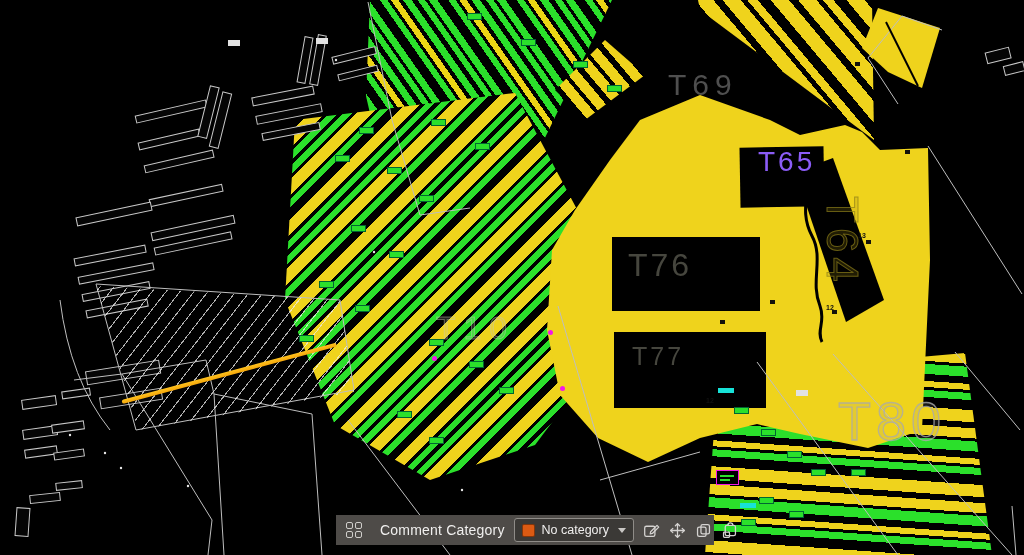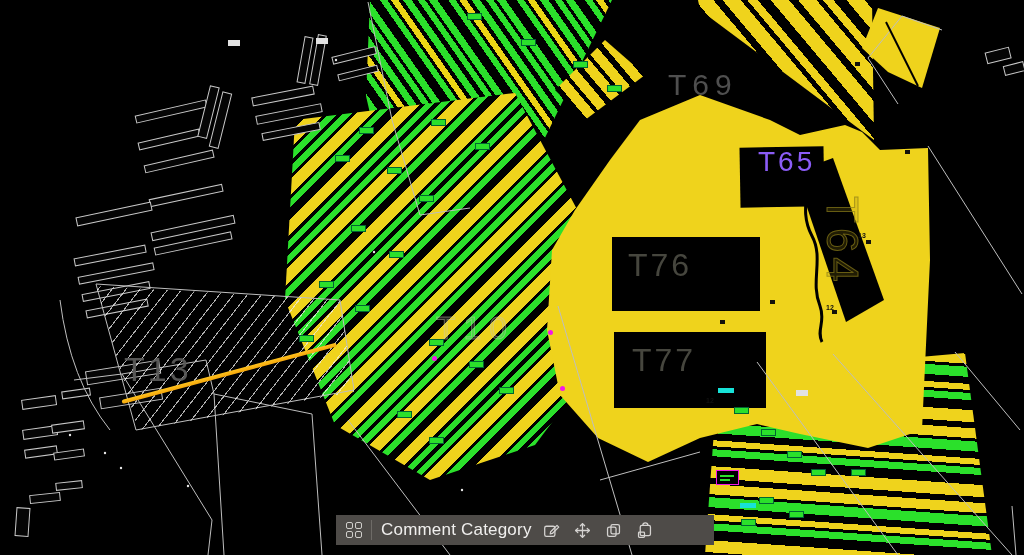--- a/index.html
+++ b/index.html
@@ -51,21 +51,21 @@
   #orange-line{left:122px;top:400px;width:222px;height:4px;border-radius:2px;
     background:linear-gradient(180deg,#FFC21E,var(--orange));
     transform:rotate(-15deg);transform-origin:0 50%;}
 
   
   .plabel{position:absolute;color:#4A4A44;font-weight:400;letter-spacing:3px;line-height:1}
   #lbl-t13{left:124px;top:352px;font-size:34px;color:rgba(90,90,88,.95)}
   #lbl-t69{left:668px;top:70px;font-size:30px;letter-spacing:6px;color:#4F4F4F}
   #lbl-t65{left:758px;top:148px;font-size:28px;color:#8b5cf6}
   #lbl-t76{left:628px;top:249px;font-size:32px;color:#46463E}
-  #lbl-t77{left:632px;top:344px;font-size:32px;color:#46463E}
+  #lbl-t77{left:632px;top:344px;font-size:25px;color:#46463E}
   #lbl-t10{left:436px;top:312px;font-size:32px;letter-spacing:8px;
     color:rgba(200,200,180,.18);-webkit-text-stroke:1px rgba(200,200,180,.45)}
   #lbl-t64{left:820px;top:196px;font-size:44px;letter-spacing:5px;writing-mode:vertical-rl;
     color:rgba(160,140,20,.2);-webkit-text-stroke:1px rgba(140,125,25,.7)}
   #lbl-t80{left:838px;top:394px;font-size:54px;letter-spacing:5px;
     color:rgba(160,160,160,.15);-webkit-text-stroke:1.3px rgba(170,170,170,.8)}
 
   
   .marker{position:absolute;display:block}
   .m-green{width:13px;height:5px;background:var(--green);outline:1px solid #063}
@@ -80,21 +80,21 @@
   #selection-box i+i{top:8px;width:10px}
 
   svg.layer{position:absolute;inset:0;pointer-events:none}
 
   
   #toolbar{position:absolute;left:336px;top:515px;width:378px;height:30px;
     background:var(--tb-bg);display:flex;align-items:center;padding:0 10px;gap:9px;z-index:20}
   #apps-icon{display:grid;grid-template-columns:7px 7px;gap:2px}
   #apps-icon span{width:7px;height:7px;border:1.4px solid #D0CECB;border-radius:2px}
   .tb-divider{width:1px;height:20px;background:#6E6B67}
-  #tb-label{font-size:17px;color:var(--tb-fg);white-space:nowrap;letter-spacing:.2px}
+  #tb-label{font-size:14px;color:var(--tb-fg);white-space:nowrap;letter-spacing:.2px}
   #category-dropdown{height:24px;min-width:120px;background:var(--tb-dark);
     border:1px solid var(--tb-border);border-radius:3px;display:flex;align-items:center;
     padding:0 7px;cursor:pointer}
   #swatch{width:13px;height:13px;border-radius:2px;border:1px solid rgba(0,0,0,.4)}
   #dd-value{font-size:12.5px;color:var(--tb-fg);margin-left:7px;white-space:nowrap}
   #dd-caret{margin-left:auto;width:0;height:0;border-left:4.5px solid transparent;
     border-right:4.5px solid transparent;border-top:5px solid #C9C7C4}
   .tool-btn{width:22px;height:22px;display:flex;align-items:center;justify-content:center;
     color:#D5D3D1;cursor:pointer}
   .tool-btn svg{stroke:currentColor;fill:none;stroke-width:1.5;stroke-linecap:round;stroke-linejoin:round}
@@ -175,27 +175,27 @@
     </g>
     <g stroke="#000" fill="none">
       <path stroke-width="3" d="M806,158 C812,190 798,210 812,236 C824,258 810,282 820,306 C826,322 816,330 822,342"></path>
       <path stroke-width="2" d="M886,22 L918,86"></path>
     </g>
   </svg>
 
   <div class="blk" id="hatch-parcel"></div>
   <div class="blk" id="orange-line"></div>
 
-  <div class="plabel" id="lbl-t13">T13</div>
   <div class="plabel" id="lbl-t69">T69</div>
   <div class="plabel" id="lbl-t65">T65</div>
   <div class="plabel" id="lbl-t76">T76</div>
   <div class="plabel" id="lbl-t77">T77</div>
   <div class="plabel" id="lbl-t10">T10</div>
   <div class="plabel" id="lbl-t64">T64</div>
+  <div class="plabel" id="lbl-t80">T80</div>
 
   <div id="markers-layer">
       <span class="marker m-green" style="left: 468px; top: 14px;"></span>
       <span class="marker m-green" style="left: 522px; top: 40px;"></span>
       <span class="marker m-green" style="left: 574px; top: 62px;"></span>
       <span class="marker m-green" style="left: 608px; top: 86px;"></span>
       <span class="marker m-green" style="left: 432px; top: 120px;"></span>
       <span class="marker m-green" style="left: 476px; top: 144px;"></span>
       <span class="marker m-green" style="left: 360px; top: 128px;"></span>
       <span class="marker m-green" style="left: 388px; top: 168px;"></span>
@@ -245,20 +245,25 @@
 
 <div id="toolbar">
   <div id="apps-icon" class="tool-btn" style="width:auto;height:auto">
       <span></span>
       <span></span>
       <span></span>
       <span></span>
     </div>
   <div class="tb-divider"></div>
   <span id="tb-label">Comment Category</span>
+  <div id="category-dropdown">
+    <span id="swatch" style="background: rgb(219, 90, 19);"></span>
+    <span id="dd-value">No category</span>
+    <span id="dd-caret"></span>
+  </div>
   <div class="tool-btn">
     <svg width="17" height="17" viewBox="0 0 20 20">
       <rect x="2" y="5" width="12" height="12" rx="2"></rect>
       <path d="M9 11.5 L16.5 4 L18.5 6 L11 13.5 L8.5 14 Z"></path>
     </svg>
   </div>
   <div class="tool-btn">
     <svg width="17" height="17" viewBox="0 0 20 20">
       <path d="M10 2 V18 M2 10 H18"></path>
       <path d="M10 2 L7.5 4.5 M10 2 L12.5 4.5 M10 18 L7.5 15.5 M10 18 L12.5 15.5"></path>

